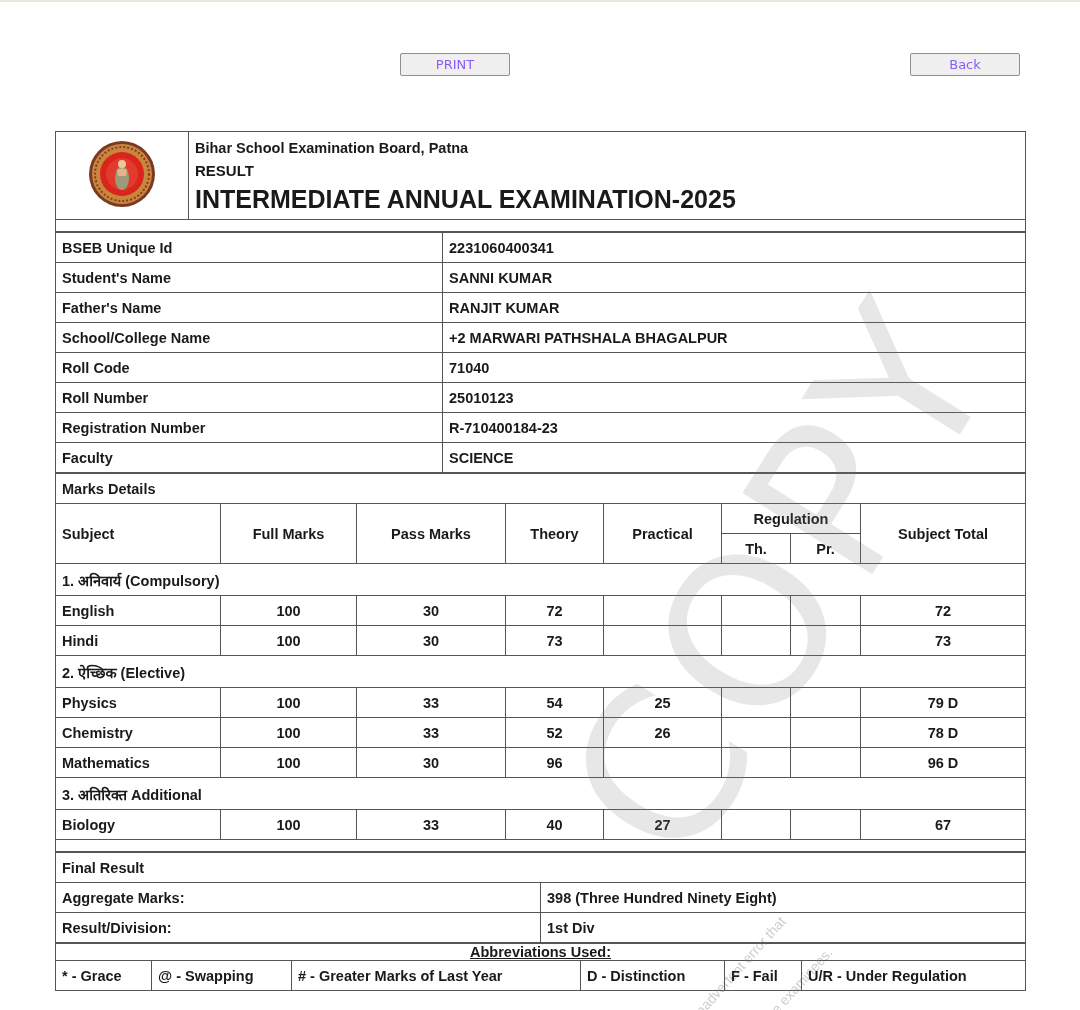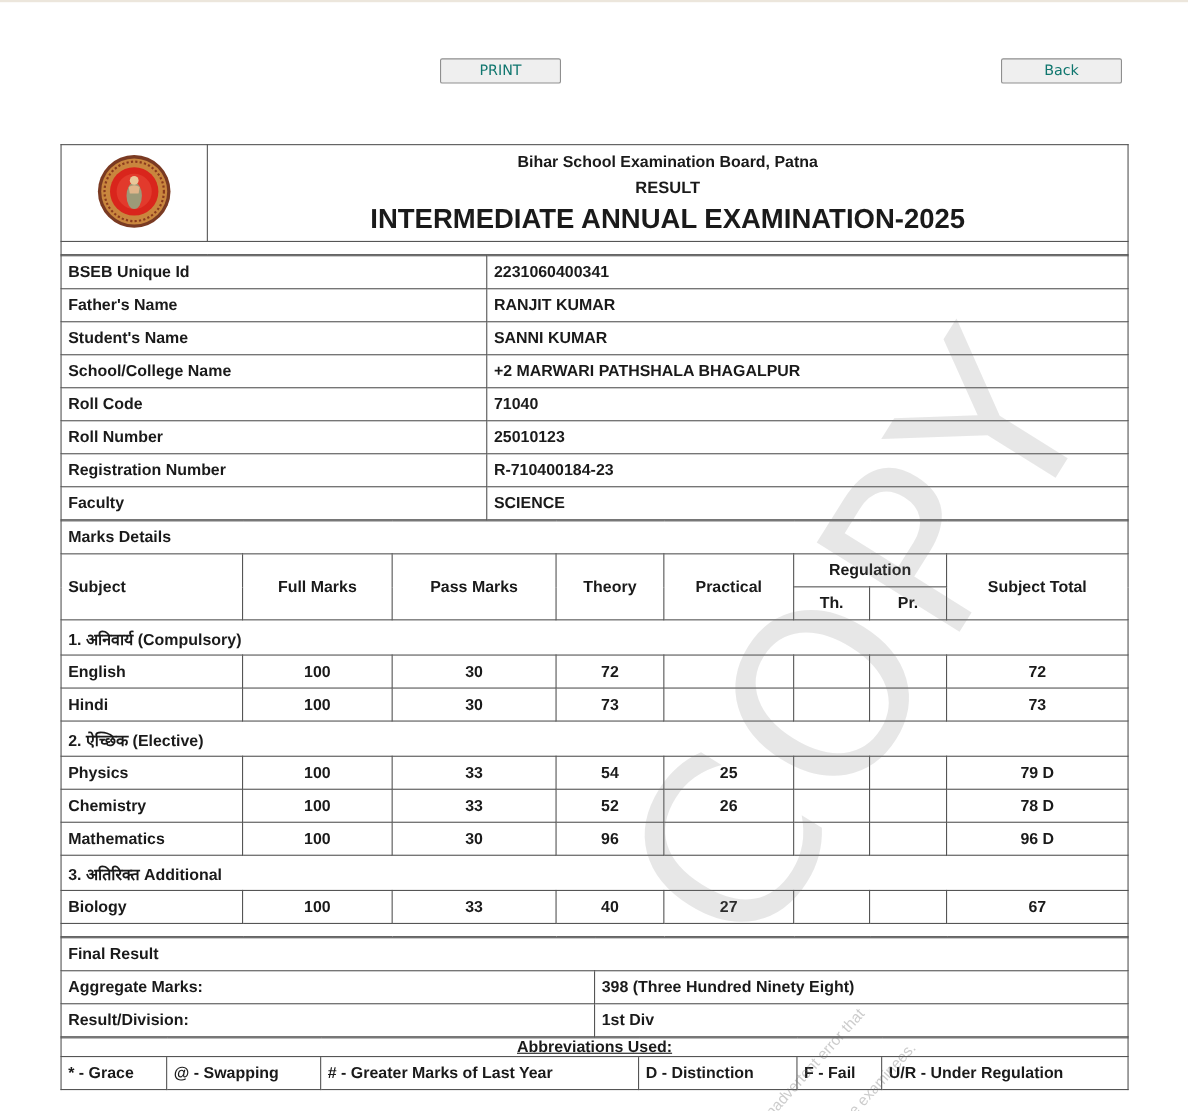--- a/index.html
+++ b/index.html
@@ -2,32 +2,32 @@
 <html><head>
 <meta charset="utf-8">
 <style>
   * { box-sizing: border-box; margin: 0; padding: 0; }
   html, body { width: 1080px; height: 1010px; background: #ffffff; overflow: hidden; }
   body { font-family: "Liberation Sans", "DejaVu Sans", sans-serif; color: #111; position: relative; }
   .topline { position: absolute; left: 0; top: 0; width: 1080px; height: 2px; background: #ece6dc; }
   .btn {
     position: absolute; top: 53px; width: 110px; height: 23px;
     background: #efefef; border: 1px solid #8f8f8f; border-radius: 2px;
-    font-family: "DejaVu Sans", sans-serif; font-size: 13px; color: #0f766e;
+    font-family: "DejaVu Sans", sans-serif; font-size: 13px; color: #8b5cf6;
     display: flex; align-items: center; justify-content: center; cursor: pointer;
   }
   .btn-print { left: 400px; }
   .btn-back { left: 910px; }
 
   .sheet { position: absolute; left: 55px; top: 131px; width: 971px; }
   table { border-collapse: collapse; width: 100%; table-layout: fixed; }
   td { border: 1px solid #555; font-size: 14.5px; font-weight: bold; padding: 0 6px; vertical-align: middle; color: #1a1a1a; }
   .hdr td { height: 88px; }
   .logo-cell { width: 133px; text-align: center; }
-  .title-cell { text-align: center; }
+  .title-cell { }
   .t1 { font-size: 14.5px; font-weight: bold; margin-top: 2px; }
   .t2 { font-size: 15px; font-weight: bold; margin-top: 6px; }
   .t3 { font-size: 25px; font-weight: bold; margin-top: 6px; }
   .spacer td { height: 12px; }
   .info td { height: 30px; }
   .info .lbl { width: 387px; }
   .sec td { height: 30px; }
   .mh td { text-align: center; }
   .mh td.left { text-align: left; }
   .row td { height: 30px; text-align: center; }
@@ -89,26 +89,26 @@
   </tbody>
     </table>
 
   <table style="border-top:none;">
     <tbody id="info-body">
         <tr class="info">
           <td class="lbl">BSEB Unique Id</td>
           <td>2231060400341</td>
         </tr>
         <tr class="info">
+          <td class="lbl">Student's Name</td>
+          <td>SANNI KUMAR</td>
+        </tr>
+        <tr class="info">
           <td class="lbl">Father's Name</td>
           <td>RANJIT KUMAR</td>
-        </tr>
-        <tr class="info">
-          <td class="lbl">Student's Name</td>
-          <td>SANNI KUMAR</td>
         </tr>
         <tr class="info">
           <td class="lbl">School/College Name</td>
           <td>+2 MARWARI PATHSHALA BHAGALPUR</td>
         </tr>
         <tr class="info">
           <td class="lbl">Roll Code</td>
           <td>71040</td>
         </tr>
         <tr class="info">

